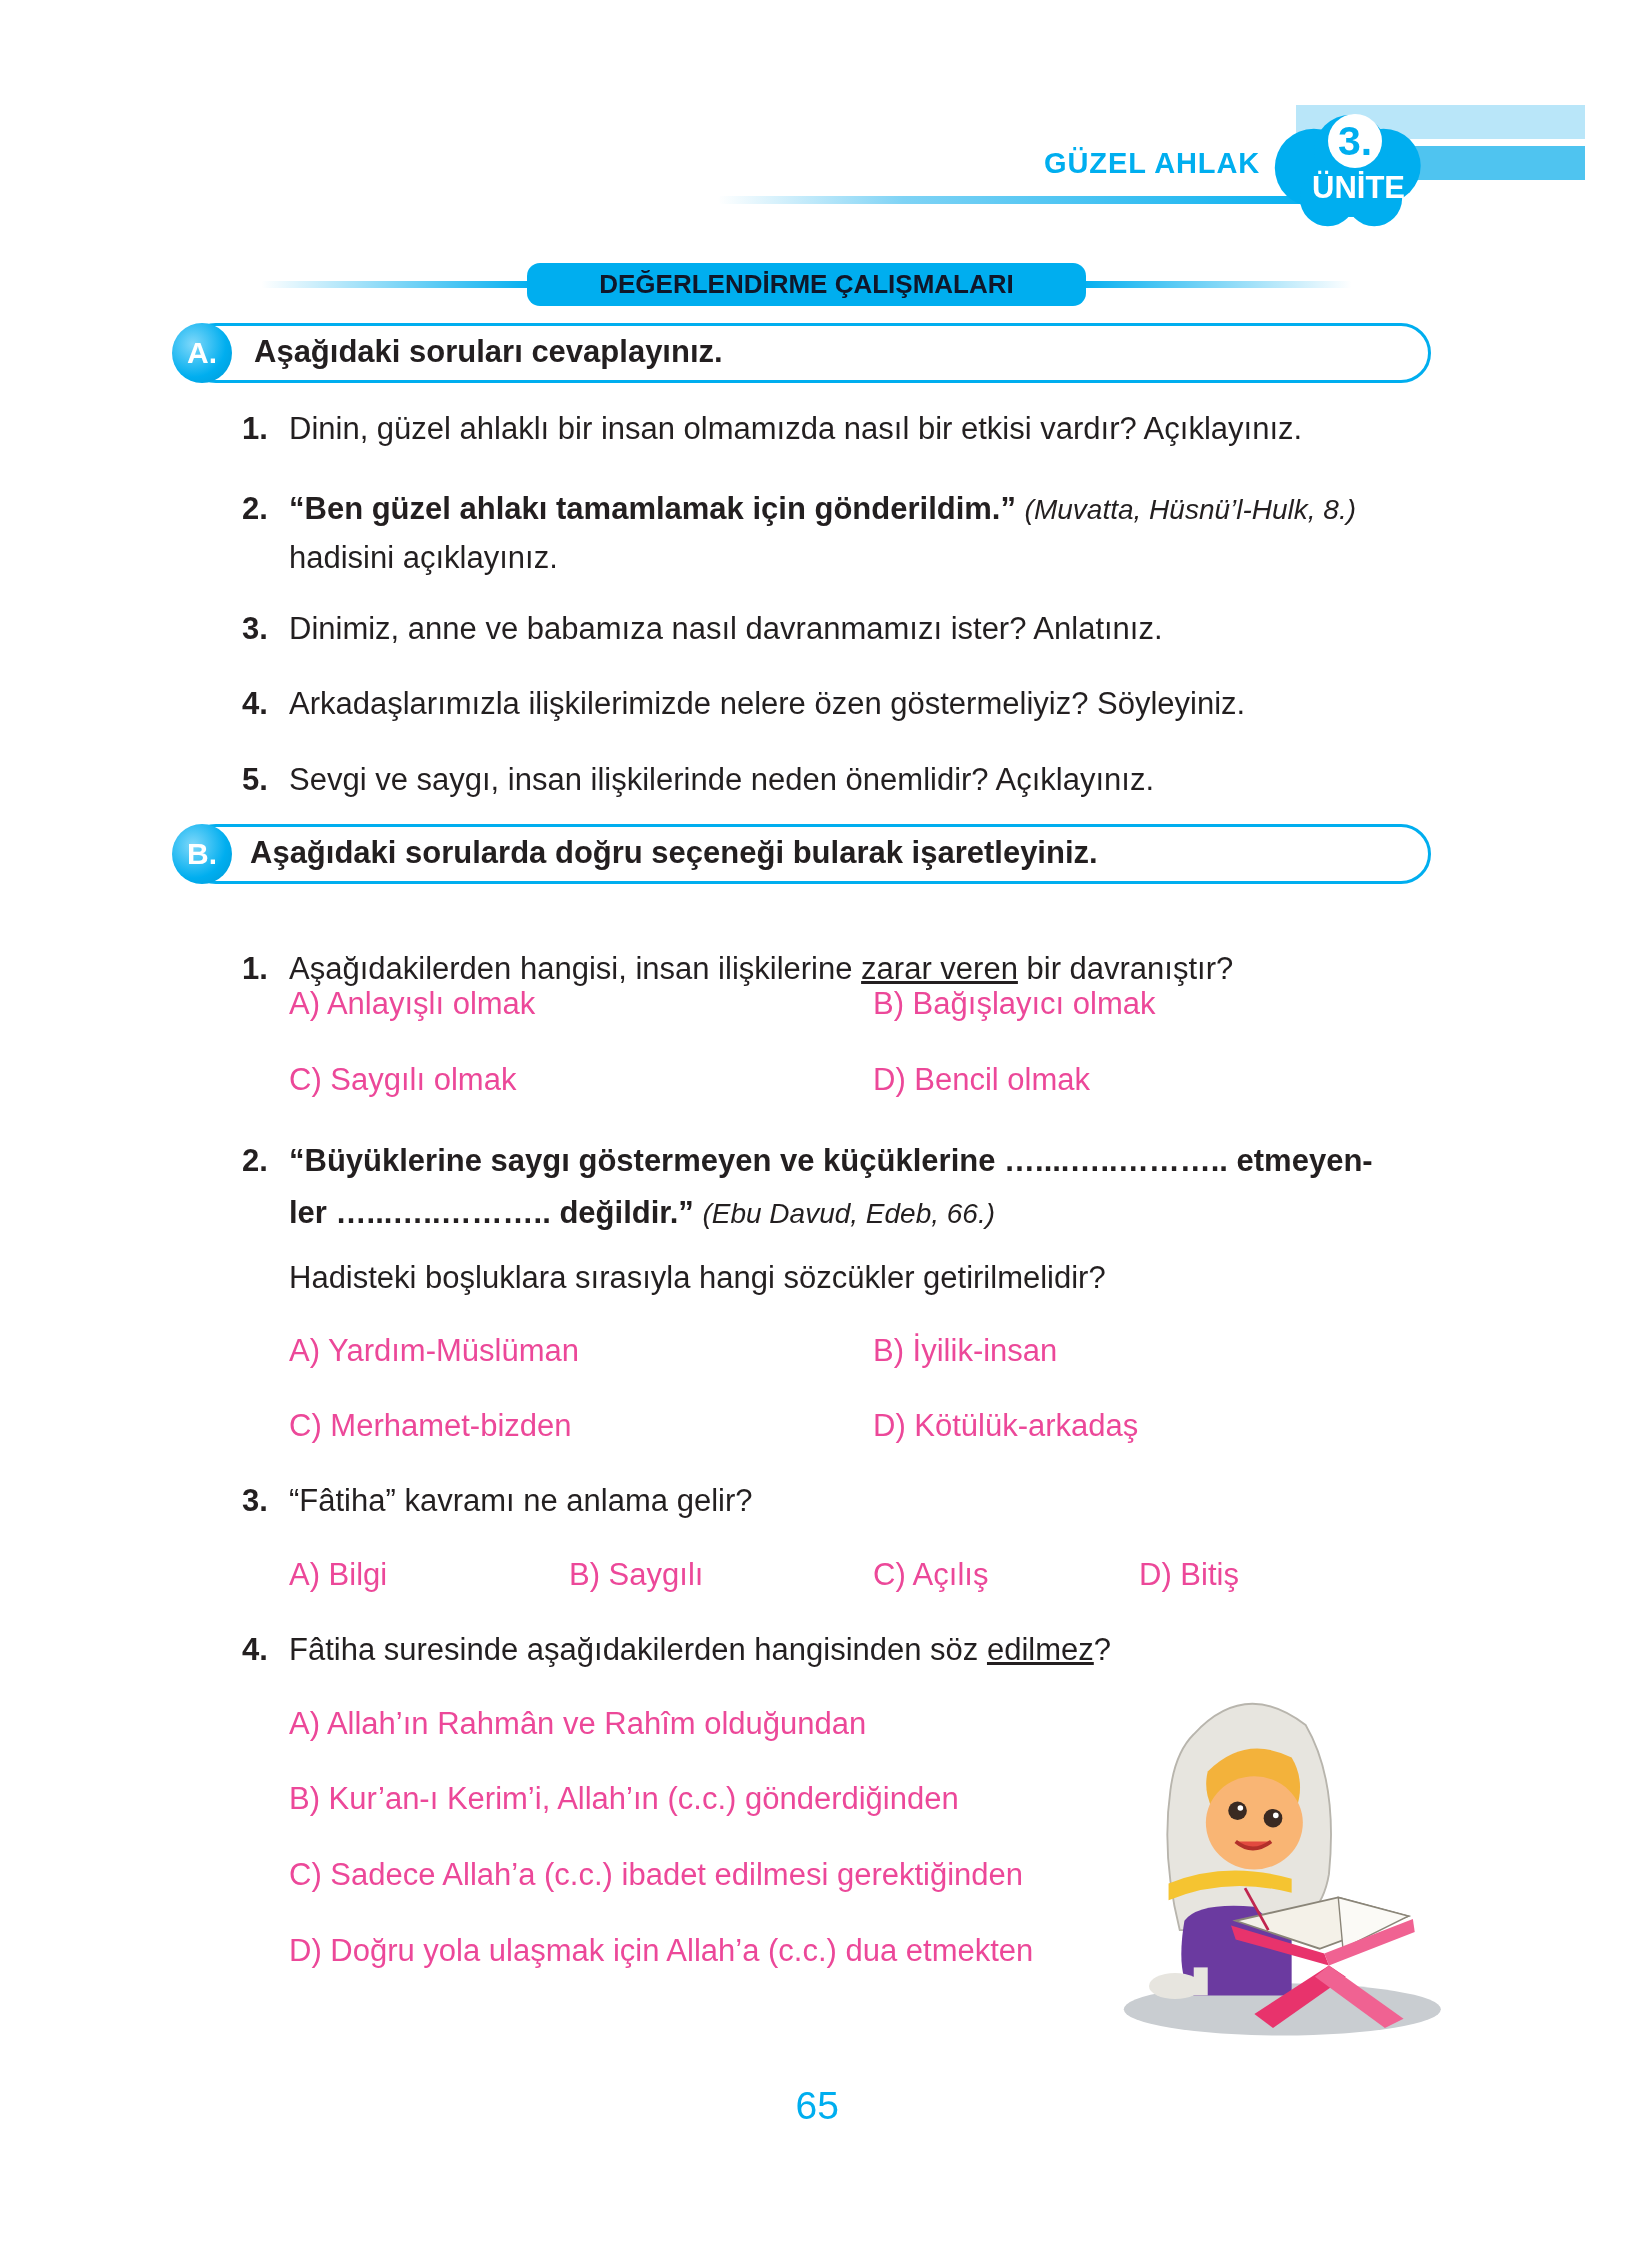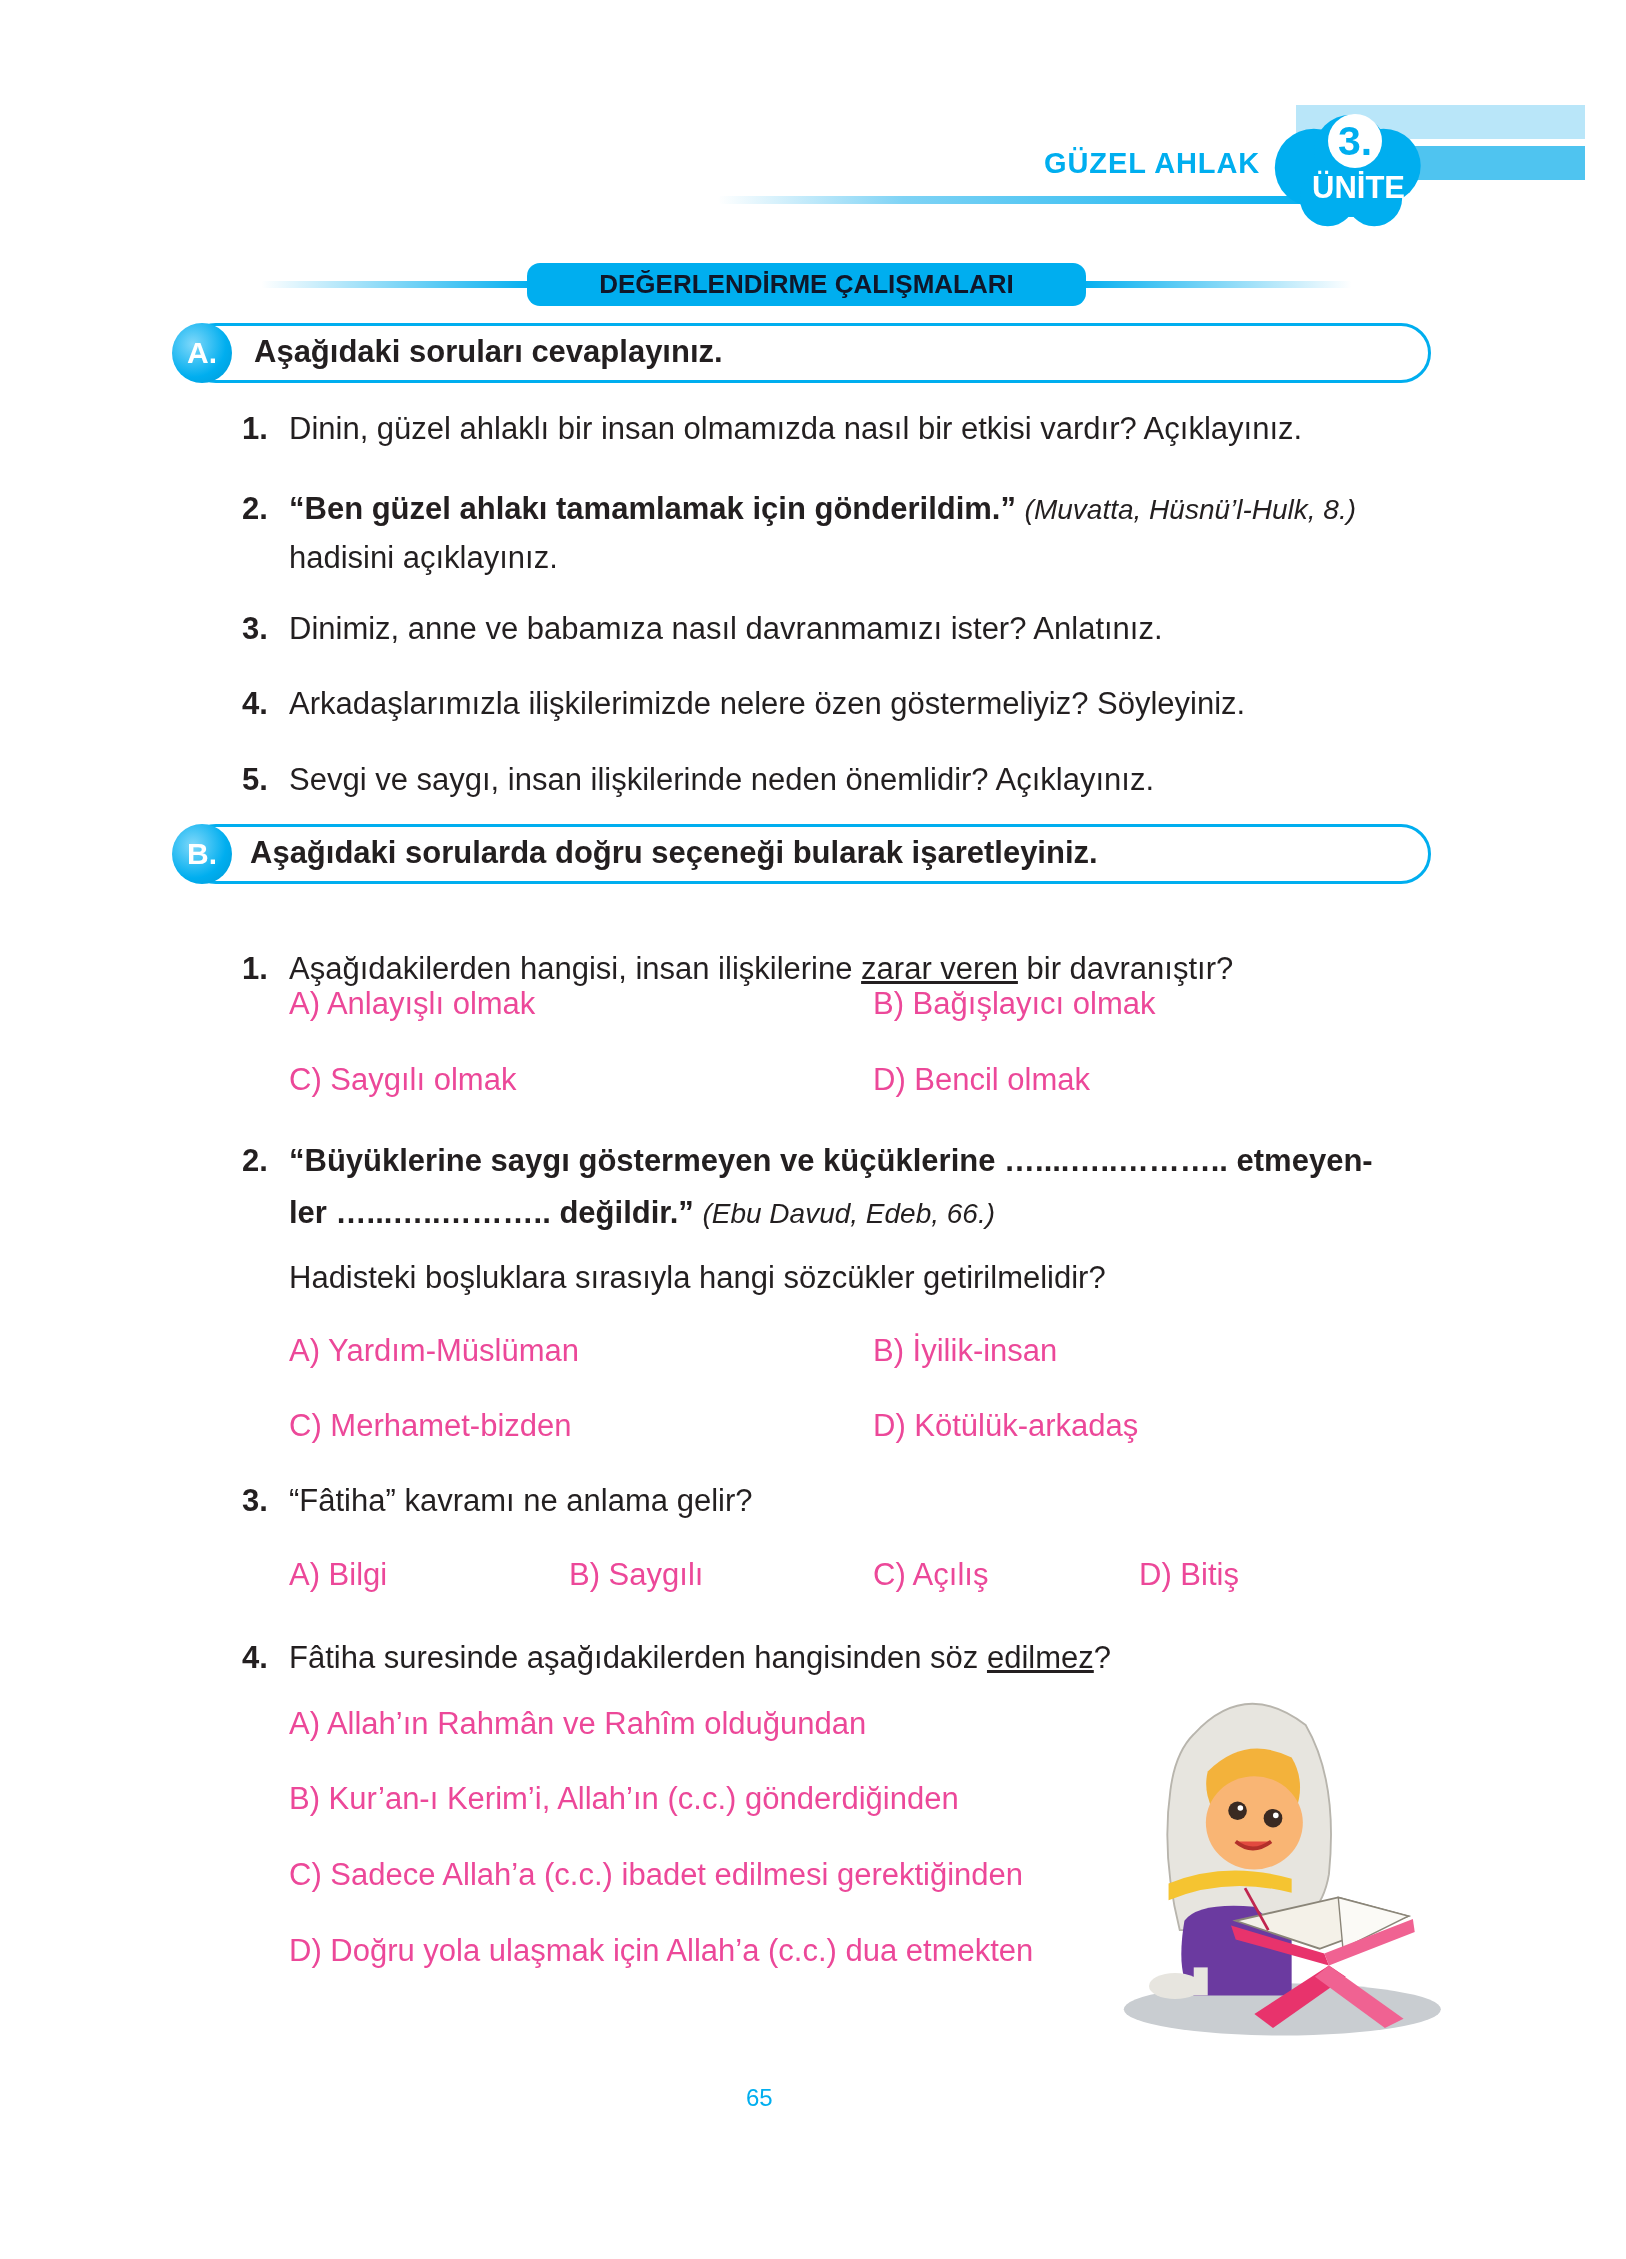--- a/index.html
+++ b/index.html
@@ -32,21 +32,21 @@
   .sec-title { font-size:31px; font-weight:bold; color:#231f20; }
 
   
   .q { font-size:31px; line-height:37px; color:#231f20; }
   .q .num { font-weight:bold; display:inline-block; width:47px; }
   .q .b { font-weight:bold; }
   .q .it { font-style:italic; font-size:28px; }
   .u { text-decoration:underline; }
   .opt { font-size:31px; color:#ec4899; }
 
-  .pagenum { left:746px; top:2084px; width:93px; text-align:left; color:#00aeef; font-size:24px; }
+  .pagenum { left:746px; top:2084px; width:93px; text-align:right; color:#00aeef; font-size:39px; }
 
   
   .illus { left:1105px; top:1669px; width:336px; height:373px; }
 </style>
 </head>
 <body>
 
 <div class="abs hdr-bar1"></div>
 <div class="abs hdr-bar2"></div>
 <div class="abs hdr-line"></div>
@@ -111,21 +111,21 @@
 <div class="abs opt" style="left:873px; top:1408px;">D) Kötülük-arkadaş</div>
 
 <div class="abs q" style="left:242px; top:1482px;">
   <span class="num">3.</span><span>“Fâtiha” kavramı ne anlama gelir?</span>
 </div>
 <div class="abs opt" style="left:289px; top:1557px;">A) Bilgi</div>
 <div class="abs opt" style="left:569px; top:1557px;">B) Saygılı</div>
 <div class="abs opt" style="left:873px; top:1557px;">C) Açılış</div>
 <div class="abs opt" style="left:1139px; top:1557px;">D) Bitiş</div>
 
-<div class="abs q" style="left:242px; top:1631px;margin-top:8px;">
+<div class="abs q" style="left:242px; top:1631px;">
   <span class="num">4.</span><span>Fâtiha suresinde aşağıdakilerden hangisinden söz </span><span class="u">edilmez</span><span>?</span>
 </div>
 <div class="abs opt" style="left:289px; top:1706px;">A) Allah’ın Rahmân ve Rahîm olduğundan</div>
 <div class="abs opt" style="left:289px; top:1781px;">B) Kur’an-ı Kerim’i, Allah’ın (c.c.) gönderdiğinden</div>
 <div class="abs opt" style="left:289px; top:1857px;">C) Sadece Allah’a (c.c.) ibadet edilmesi gerektiğinden</div>
 <div class="abs opt" style="left:289px; top:1933px;">D) Doğru yola ulaşmak için Allah’a (c.c.) dua etmekten</div>
 
 <svg class="abs illus" viewBox="0 0 360 400">
   <ellipse cx="190" cy="365" rx="170" ry="28" fill="#c9cdd1"></ellipse>
 

